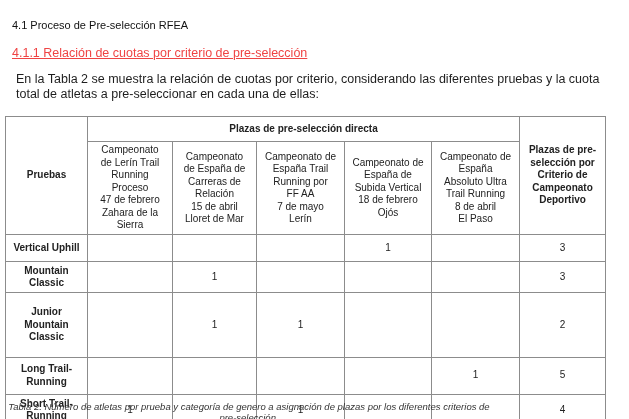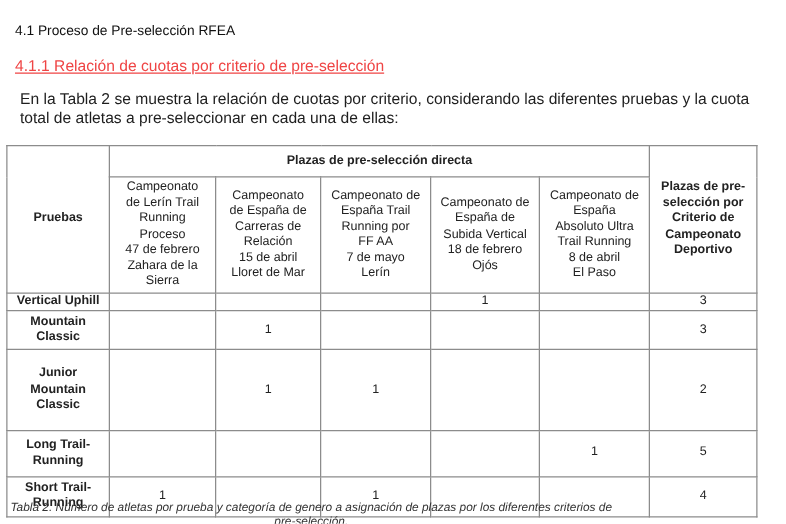--- a/index.html
+++ b/index.html
@@ -100,21 +100,21 @@
           <div>Campeonato de</div>
           <div>España</div>
           <div>Absoluto Ultra</div>
           <div>Trail Running</div>
           <div>8 de abril</div>
           <div>El Paso</div>
         </td>
       </tr>
   </thead>
   <tbody id="table-body">
-      <tr style="height: 14px;">
+      <tr style="height: 27px;">
         <td class="rowlabel" style="padding: 0px 4px;">Vertical Uphill</td>
         <td class="val"></td>
         <td class="val"></td>
         <td class="val"></td>
         <td class="val">1</td>
         <td class="val"></td>
         <td class="val">3</td>
       </tr>
       <tr style="height: 31px;">
         <td class="rowlabel" style="padding: 0px 4px;">Mountain Classic</td>

